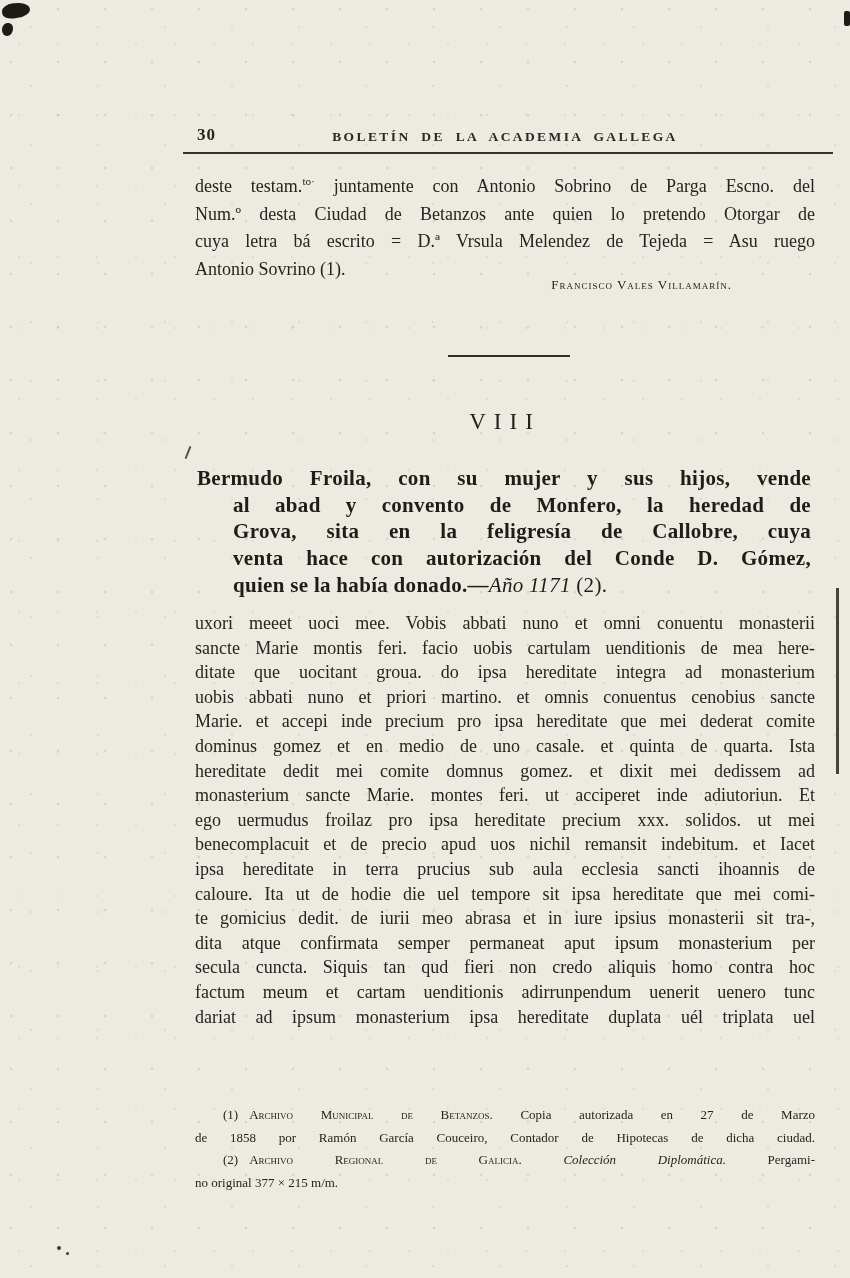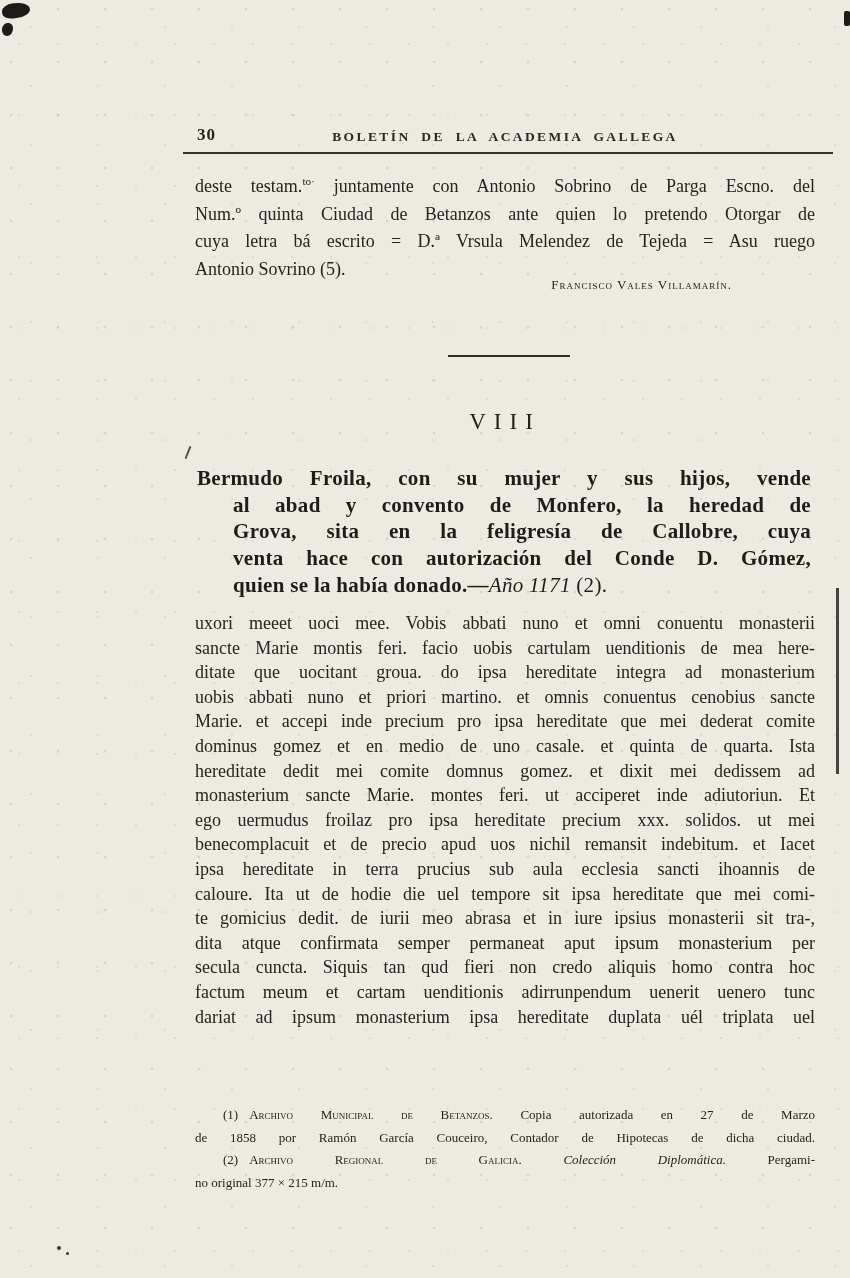--- a/index.html
+++ b/index.html
@@ -82,23 +82,23 @@
   <div class="column">
 
     <div class="hdr">
       <span class="pnum">30</span>
       <span class="jtitle">BOLETÍN DE LA ACADEMIA GALLEGA</span>
     </div>
     <div class="rule"></div>
 
     <section class="para1">
       <div class="tline jline"><span>deste testam.</span><span class="sup">to·</span><span> juntamente con Antonio Sobrino de Parga Escno. del</span></div>
-      <div class="tline jline">Num.º quinta Ciudad de Betanzos ante quien lo pretendo Otorgar de</div>
+      <div class="tline jline">Num.º desta Ciudad de Betanzos ante quien lo pretendo Otorgar de</div>
       <div class="tline jline">cuya letra bá escrito = D.ª Vrsula Melendez de Tejeda = Asu ruego</div>
-      <div class="tline">Antonio Sovrino (5).</div>
+      <div class="tline">Antonio Sovrino (1).</div>
     </section>
 
     <div class="signature">Francisco Vales Villamarín.</div>
 
     <div class="divider"></div>
 
     <h2 class="secnum">VIII</h2>
 
     <section class="heading">
       <div class="hline jline">Bermudo Froila, con su mujer y sus hijos, vende</div>

